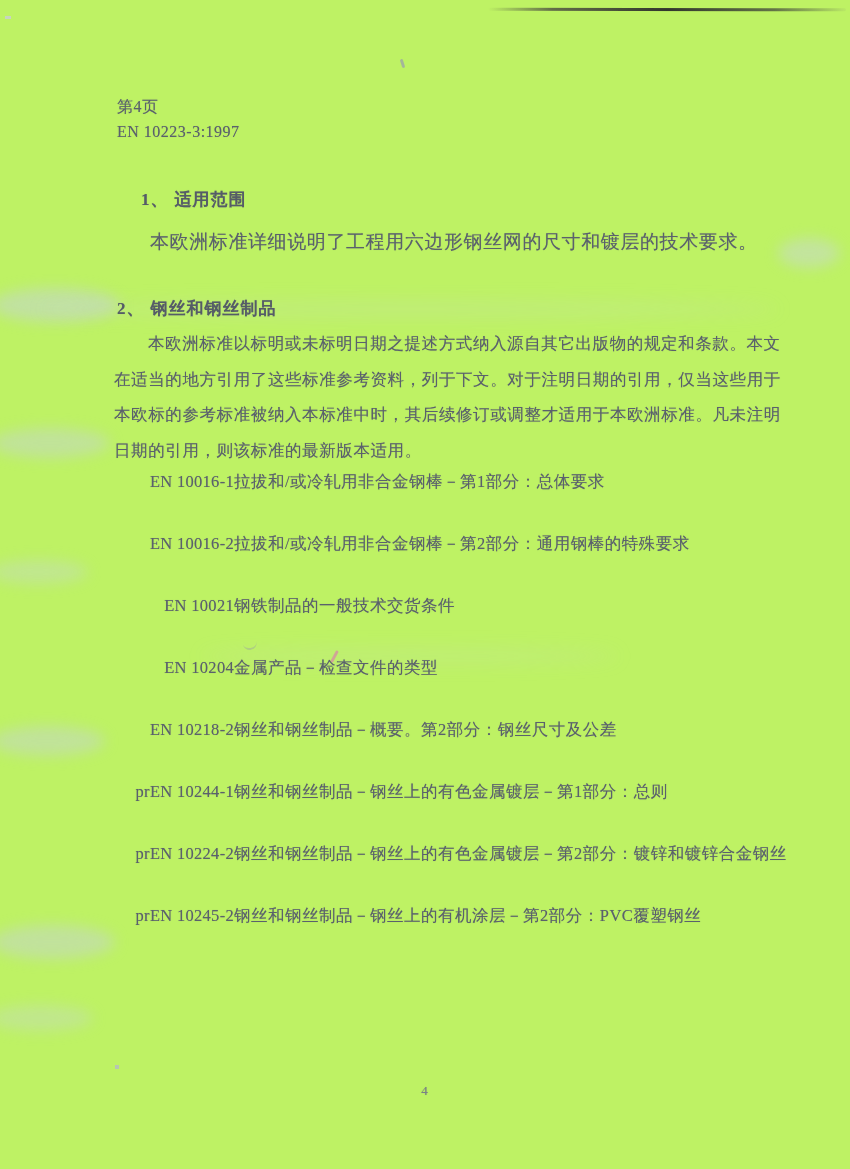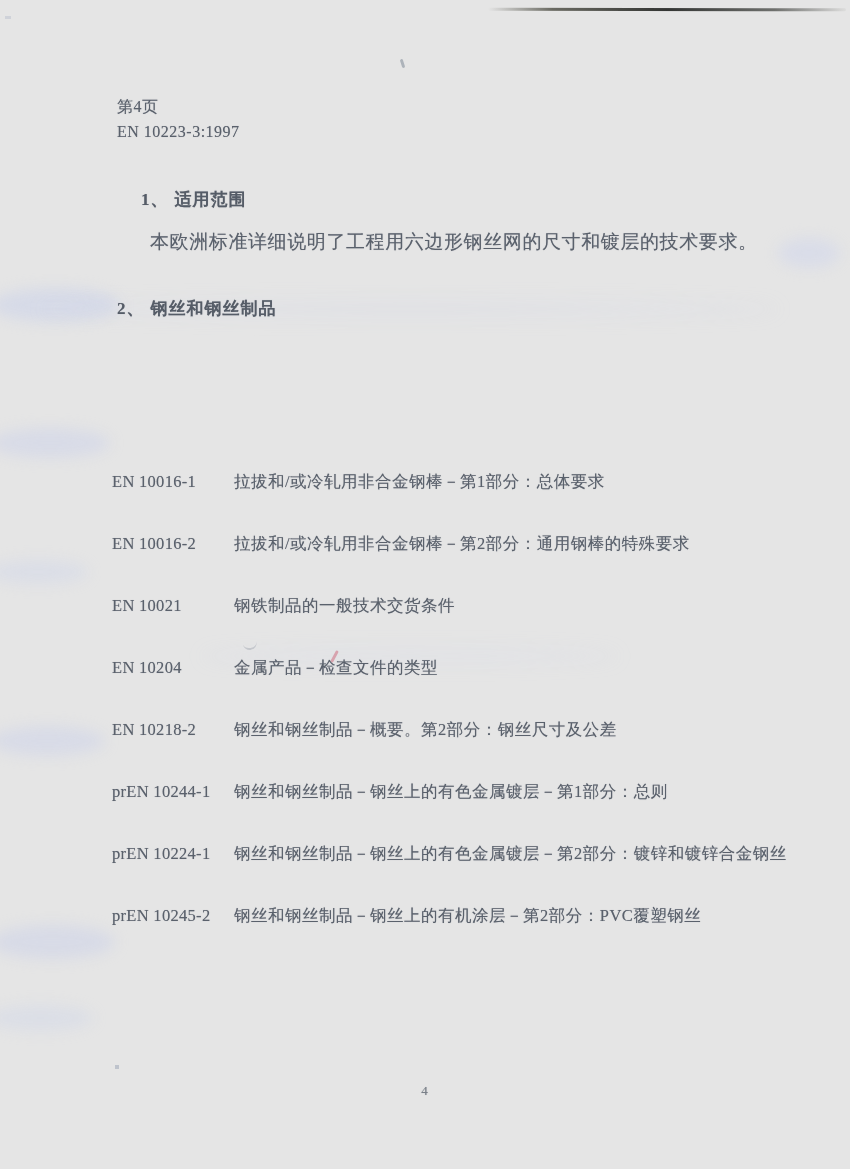--- a/index.html
+++ b/index.html
@@ -1,20 +1,20 @@
 <!DOCTYPE html>
 <html><head>
 <meta charset="utf-8">
 <style>
   html, body { margin:0; padding:0; background:#ffffff; }
   .page {
     position: relative;
     width: 850px;
     height: 1169px;
-    background: #e5e5e5;
+    background: #bef264;
     overflow: hidden;
     font-family: "Liberation Serif", "DejaVu Serif", serif;
     color: #5a616c;
   }
   .txt { text-shadow: 0 0 0.7px rgba(96,102,114,0.5); }
 
   
   .art { position:absolute; pointer-events:none; }
   .art-topline {
     top:8px; left:488px; width:358px; height:3px; border-radius:2px;
@@ -45,21 +45,21 @@
   .h1 { top:188px;margin-left:24px; }
   .h2 { top:297px; }
   .section-heading .num { margin-right:6px; }
 
   .para1 { position:absolute; left:117px; top:229px; width:660px; font-size:19px; letter-spacing:0.6px; text-indent:33px; }
 
   .para2 { position:absolute; left:114px; top:326px; width:668px; font-size:16.5px; letter-spacing:0.6px; }
   .para2 .pline { height:35.5px; line-height:35.5px; white-space:nowrap; }
   .para2 .pline.indent { text-indent:34px; }
 
-  .refs { position:absolute; left:112px; top:471px; width:690px; }
+  .refs { position:absolute; left:112px; top:471px; width:690px;text-align:right; }
   .ref-row { display:flex; height:62px; align-items:flex-start; line-height:22px; }
   .ref-code { width:122px; flex:0 0 122px; font-size:16.5px; letter-spacing:0.3px; }
   .ref-desc { font-size:16.5px; letter-spacing:0.5px; white-space:nowrap; }
 
   .footer-pagenum { position:absolute; left:0; top:1083px; width:850px; text-align:center; font-size:13px; color:#7a8089; letter-spacing:1px; }
 </style>
 </head>
 <body>
 
 <div class="page">
@@ -86,20 +86,26 @@
   </div>
 
   <div class="section-heading h1 txt">
     <span class="num">1、</span><span>适用范围</span>
   </div>
   <div class="para1 txt">本欧洲标准详细说明了工程用六边形钢丝网的尺寸和镀层的技术要求。</div>
 
   <div class="section-heading h2 txt">
     <span class="num">2、</span><span>钢丝和钢丝制品</span>
   </div>
+  <div class="para2 txt">
+    <div class="pline indent">本欧洲标准以标明或未标明日期之提述方式纳入源自其它出版物的规定和条款。本文</div>
+    <div class="pline">在适当的地方引用了这些标准参考资料，列于下文。对于注明日期的引用，仅当这些用于</div>
+    <div class="pline">本欧标的参考标准被纳入本标准中时，其后续修订或调整才适用于本欧洲标准。凡未注明</div>
+    <div class="pline">日期的引用，则该标准的最新版本适用。</div>
+  </div>
 
   <div class="refs txt">
     <div class="ref-row">
       <span class="ref-code">EN 10016-1</span>
       <span class="ref-desc">拉拔和/或冷轧用非合金钢棒－第1部分：总体要求</span>
     </div>
     <div class="ref-row">
       <span class="ref-code">EN 10016-2</span>
       <span class="ref-desc">拉拔和/或冷轧用非合金钢棒－第2部分：通用钢棒的特殊要求</span>
     </div>
@@ -113,21 +119,21 @@
     </div>
     <div class="ref-row">
       <span class="ref-code">EN 10218-2</span>
       <span class="ref-desc">钢丝和钢丝制品－概要。第2部分：钢丝尺寸及公差</span>
     </div>
     <div class="ref-row">
       <span class="ref-code">prEN 10244-1</span>
       <span class="ref-desc">钢丝和钢丝制品－钢丝上的有色金属镀层－第1部分：总则</span>
     </div>
     <div class="ref-row">
-      <span class="ref-code">prEN 10224-1</span>
+      <span class="ref-code">prEN 10224-2</span>
       <span class="ref-desc">钢丝和钢丝制品－钢丝上的有色金属镀层－第2部分：镀锌和镀锌合金钢丝</span>
     </div>
     <div class="ref-row">
       <span class="ref-code">prEN 10245-2</span>
       <span class="ref-desc">钢丝和钢丝制品－钢丝上的有机涂层－第2部分：PVC覆塑钢丝</span>
     </div>
   </div>
 
   <div class="footer-pagenum txt">4</div>
 

